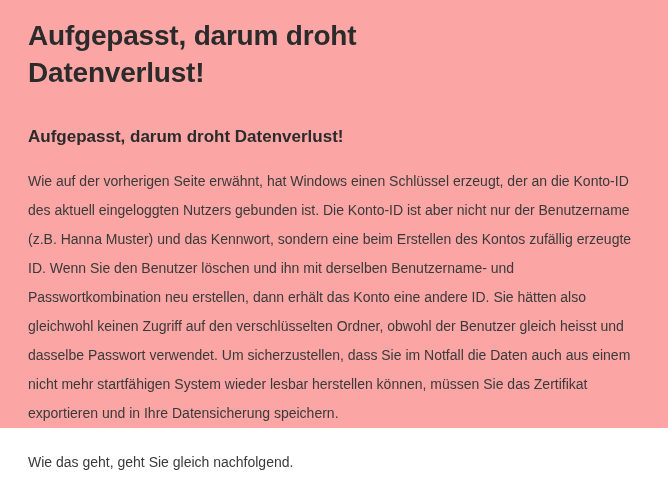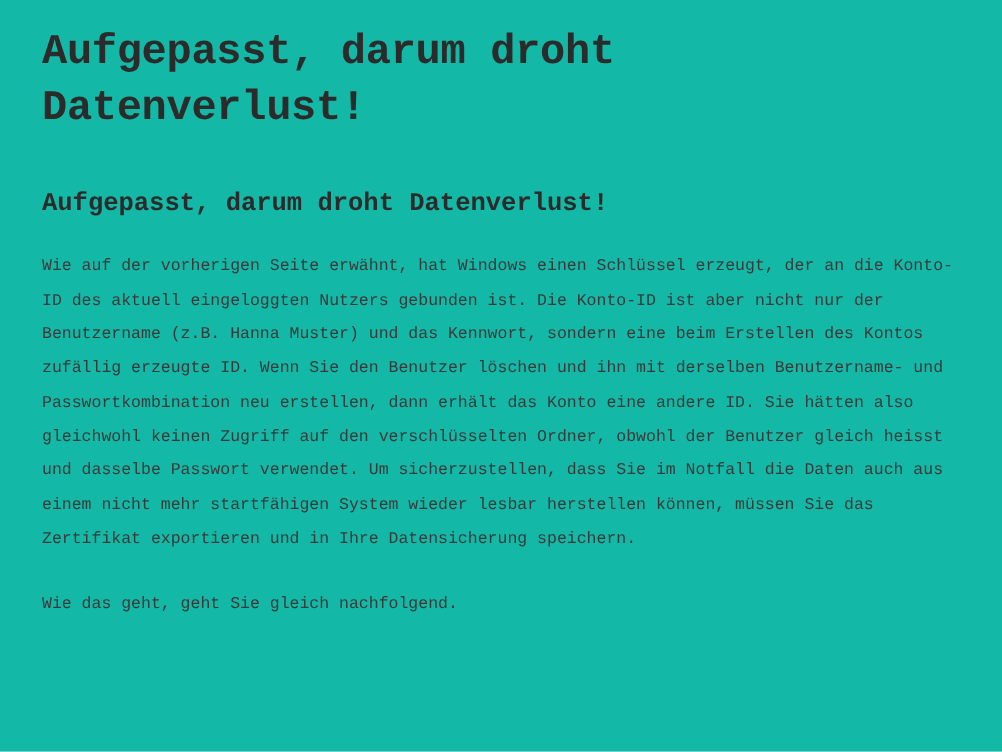--- a/index.html
+++ b/index.html
@@ -10,43 +10,42 @@
     width: 668px;
     height: 501px;
     background: #ffffff;
     font-family: "Liberation Sans", sans-serif;
     color: #333333;
     overflow: hidden;
   }
   .page {
     box-sizing: border-box;
     width: 668px;
-    height: 501px;
+    height: 428px;
     padding: 18px 30px 0 28px;
-    background: #14b8a6;
-    font-family: Liberation Mono, monospace;
+    background: #fca5a5;
   }
   .page-title {
     font-size: 28px;
     line-height: 1.32;
     font-weight: bold;
     color: #2b2b2b;
     margin: 0 0 34px 0;
     letter-spacing: -0.2px;
     max-width: 430px;
   }
   .section-heading {
     font-size: 17px;
     line-height: 1.35;
     font-weight: bold;
     color: #2b2b2b;
     margin: 0 0 18px 0;
   }
   .body-paragraph {
-    font-size: 11px;
+    font-size: 14px;
     line-height: 2.07;
     color: #3a3a3a;
     margin: 0 0 20px 0;
     max-width: 608px;
     text-align: left;
   }
   .body-paragraph:last-child {
     margin-bottom: 0;
   }
 </style>

